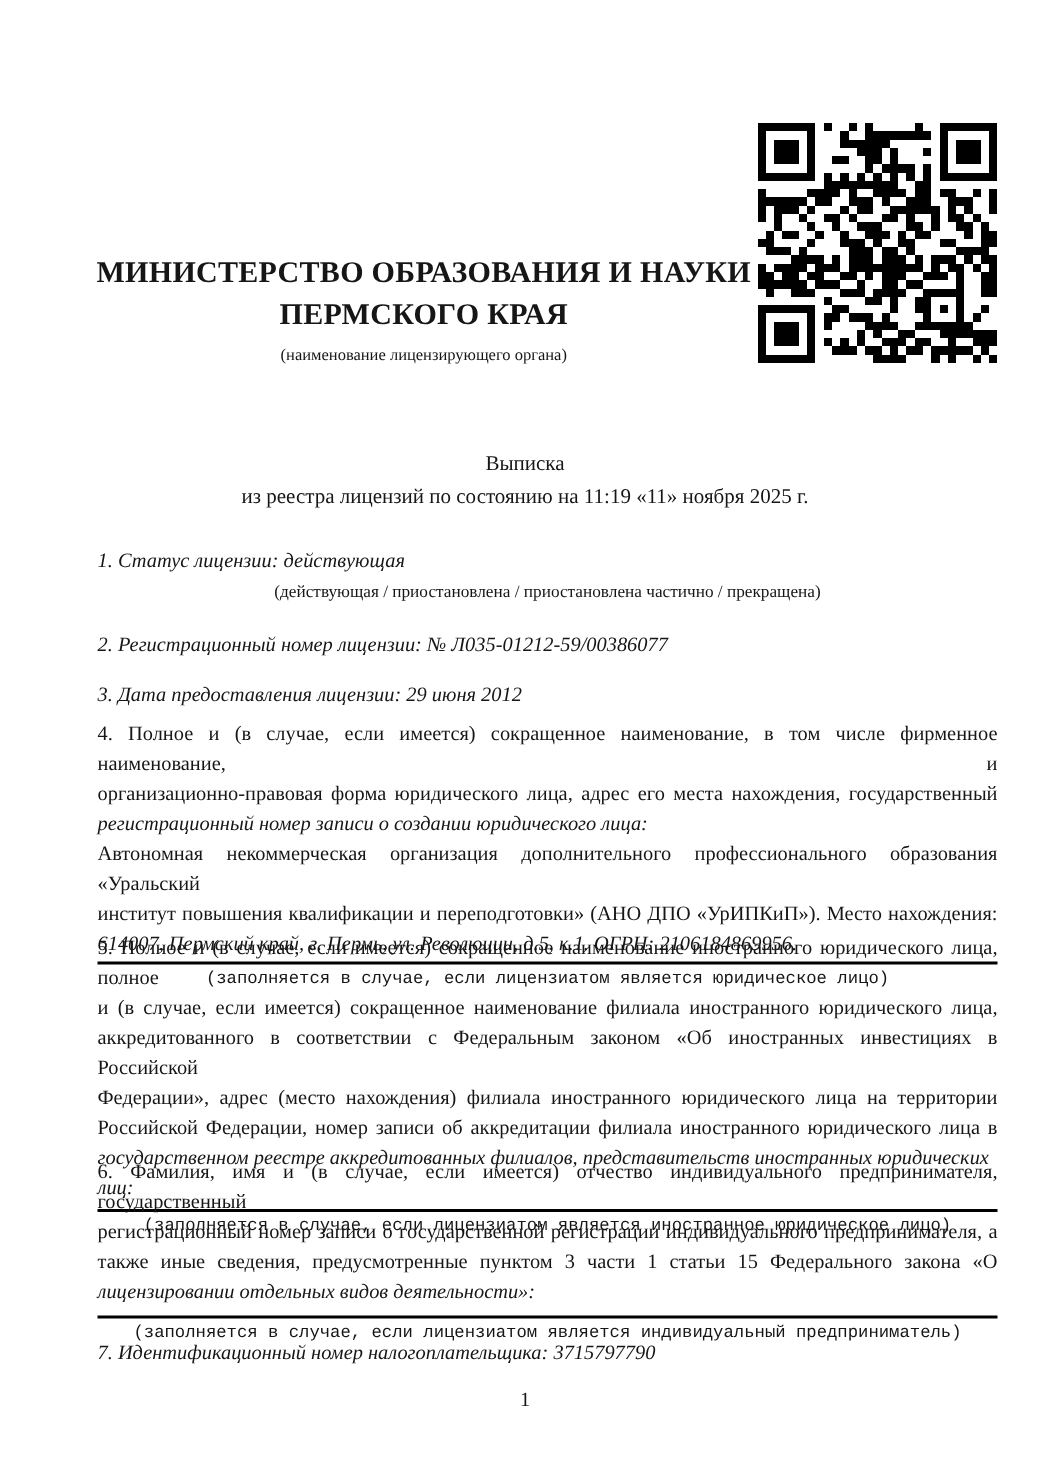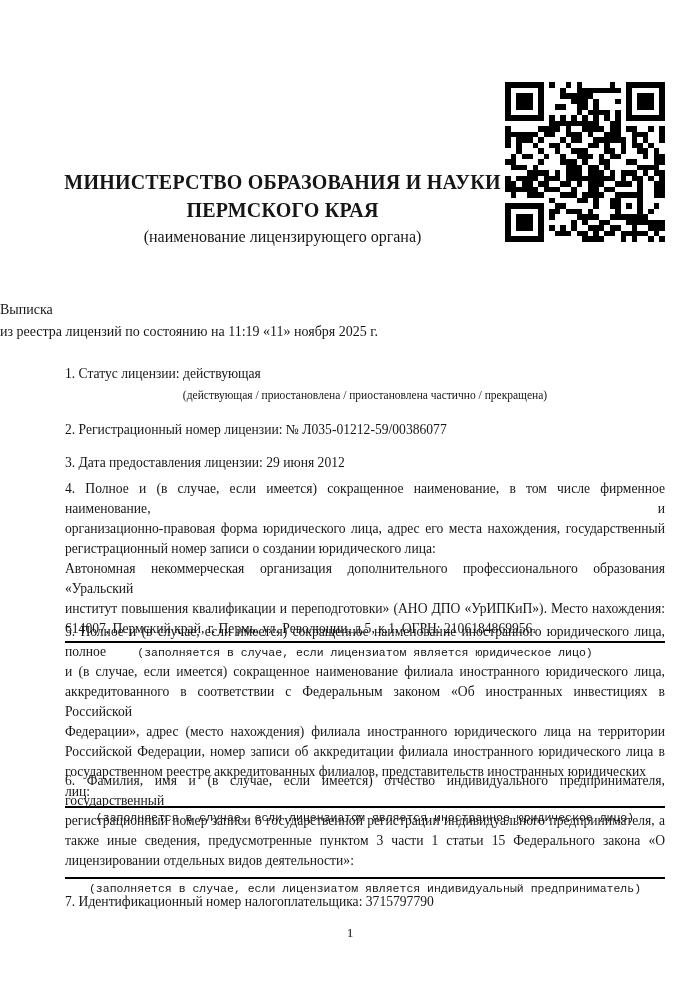--- a/index.html
+++ b/index.html
@@ -8,46 +8,46 @@
     width: 700px; height: 989px;
     position: relative;
     font-family: "Liberation Serif", serif;
     color: #161616;
     overflow: hidden;
   }
   .abs { position: absolute; }
 
   .header-text { left: 55px; top: 131px; width: 455px; text-align: center; margin-top: 37px; }
   .ministry { font-weight: bold; font-size: 20px; line-height: 28px; letter-spacing: 0.2px; }
-  .hdr-caption { font-size: 16px; line-height: 14px; margin-top: 6px; }
+  .hdr-caption { font-size: 11px; line-height: 14px; margin-top: 6px; }
 
   .qr { left: 505px; top: 82px; width: 160px; height: 160px; }
   .qr svg { display: block; width: 160px; height: 160px; }
 
-  .doc-title { left: 0; top: 299px; width: 700px; font-size: 14px; line-height: 22px; }
+  .doc-title { left: 0; top: 299px; width: 700px; text-align: center; font-size: 14px; line-height: 22px; }
 
   .content-sec { left: 65px; width: 600px; font-size: 13.6px; line-height: 20px; }
   #sec1 { top: 364px; }
   #sec2 { top: 420px; }
   #sec3 { top: 453px; }
   #sec4 { top: 479px; }
   #sec5 { top: 622px; }
   #sec6 { top: 771px; }
   #sec7 { top: 892px; }
 
   .caption-center { text-align: center; font-size: 11.5px; line-height: 14px; }
   .cap-gap { margin-top: 4px; }
   .rule { border-top: 2px solid #000; height: 0; }
   #sec4 .rule { margin-top: 2px; }
   #sec5 .rule { margin-top: 4px; }
   #sec6 .rule { margin-top: 6px; }
   .rule + .caption-center { margin-top: 3px; font-family: Liberation Mono, monospace; }
 
   .jline { text-align: justify; text-align-last: justify; }
-  .lline { text-align: left; }
+  .lline { text-align: left; font-style: italic; }
 
   .page-number { left: 0; top: 925px; width: 700px; text-align: center; font-size: 13.5px; }
 </style>
 </head>
 <body>
 
 <div class="abs header-text">
   <div class="ministry">МИНИСТЕРСТВО ОБРАЗОВАНИЯ И НАУКИ</div>
   <div class="ministry">ПЕРМСКОГО КРАЯ</div>
   <div class="hdr-caption">(наименование лицензирующего органа)</div>

